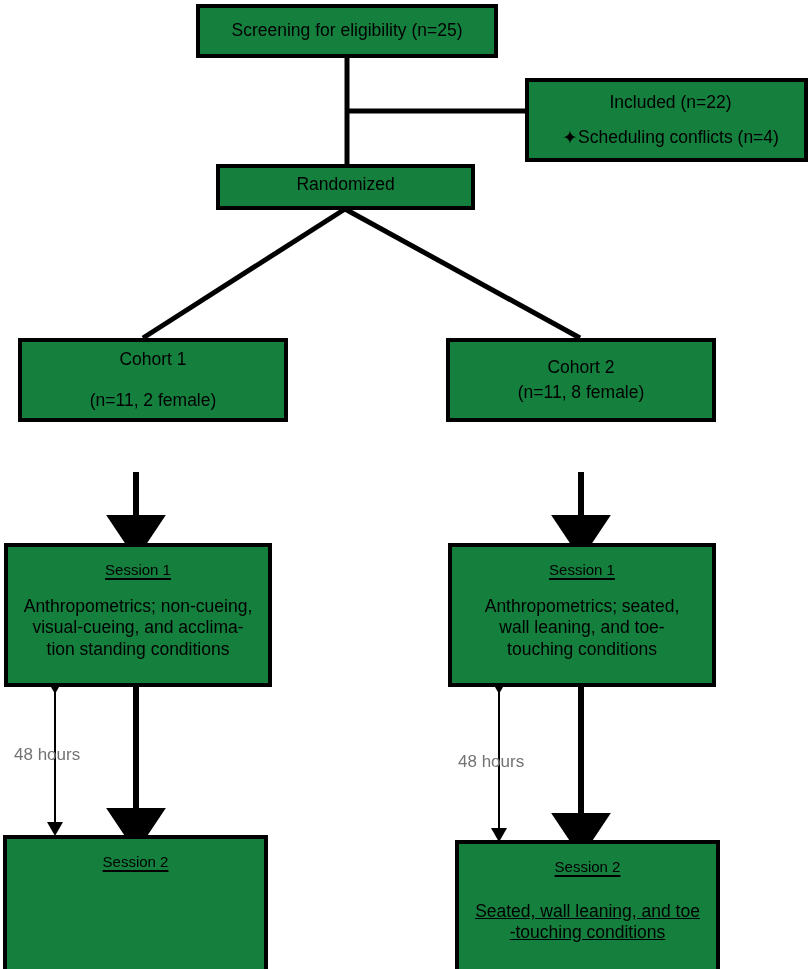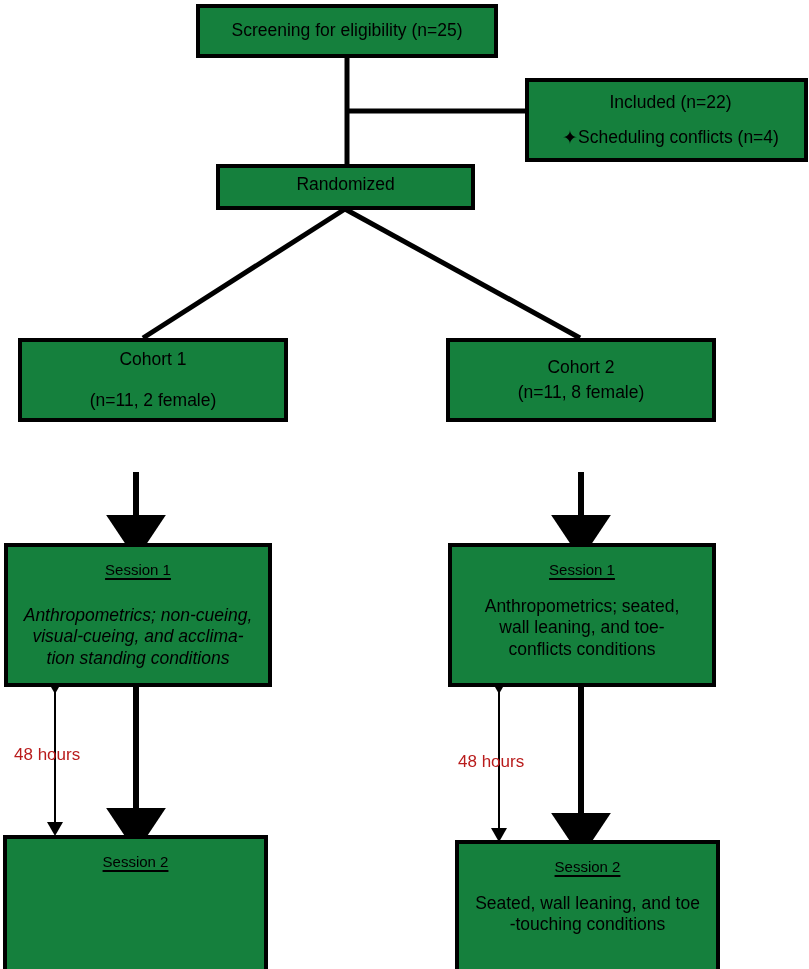--- a/index.html
+++ b/index.html
@@ -64,21 +64,21 @@
   }
   .star-glyph {
     font-size: 19px;
     line-height: 1;
     margin-right: 0px;
     color: #000000;
   }
   .duration-label {
     position: absolute;
     font-size: 17px;
-    color: #b91c1c;
+    color: #737373;
     white-space: pre;
   }
 </style>
 </head>
 <body>
 
 <svg id="flowchart" viewBox="0 0 809 969" xmlns="http://www.w3.org/2000/svg">
   <defs>
     <marker id="thickArrow" markerWidth="12" markerHeight="12" refX="3.2" refY="5" orient="auto" markerUnits="strokeWidth">
       <path d="M0,0 L0,10 L7.5,5 z" fill="#000000"></path>
@@ -133,37 +133,37 @@
   <div class="node-text">(n=11, 2 female)</div>
 </div>
 
 <div class="node-box" style="left:446px; top:338px; width:270px; height:84px; justify-content:center; gap:8px;">
   <div class="node-text">Cohort 2</div>
   <div class="node-text">(n=11, 8 female)</div>
 </div>
 
 <div class="node-box" style="left:4px; top:543px; width:268px; height:144px; justify-content:flex-start; padding-top:14px;">
   <div class="node-title">Session 1</div>
-  <div class="node-body" style="margin-top:27px;font-style:italic;">Anthropometrics; non-cueing,
+  <div class="node-body" style="margin-top:18px;">Anthropometrics; non-cueing,
 visual-cueing, and acclima-
 tion standing conditions</div>
 </div>
 
 <div class="node-box" style="left:448px; top:543px; width:268px; height:144px; justify-content:flex-start; padding-top:14px;">
   <div class="node-title">Session 1</div>
   <div class="node-body" style="margin-top:18px;">Anthropometrics; seated,
 wall leaning, and toe-
-conflicts conditions</div>
+touching conditions</div>
 </div>
 
 <div class="node-box" style="left:3px; top:835px; width:265px; height:140px; justify-content:flex-start; padding-top:14px;">
   <div class="node-title">Session 2</div>
 </div>
 
 <div class="node-box" style="left:455px; top:840px; width:265px; height:135px; justify-content:flex-start; padding-top:14px;">
   <div class="node-title">Session 2</div>
-  <div class="node-body" style="margin-top:18px;">Seated, wall leaning, and toe
+  <div class="node-body" style="margin-top:26px;text-decoration:underline;">Seated, wall leaning, and toe
 -touching conditions</div>
 </div>
 
 <div class="duration-label" style="left:14px; top:745px;">48 hours</div>
 
 <div class="duration-label" style="left:458px; top:752px;">48 hours</div>
 
 </body></html>

